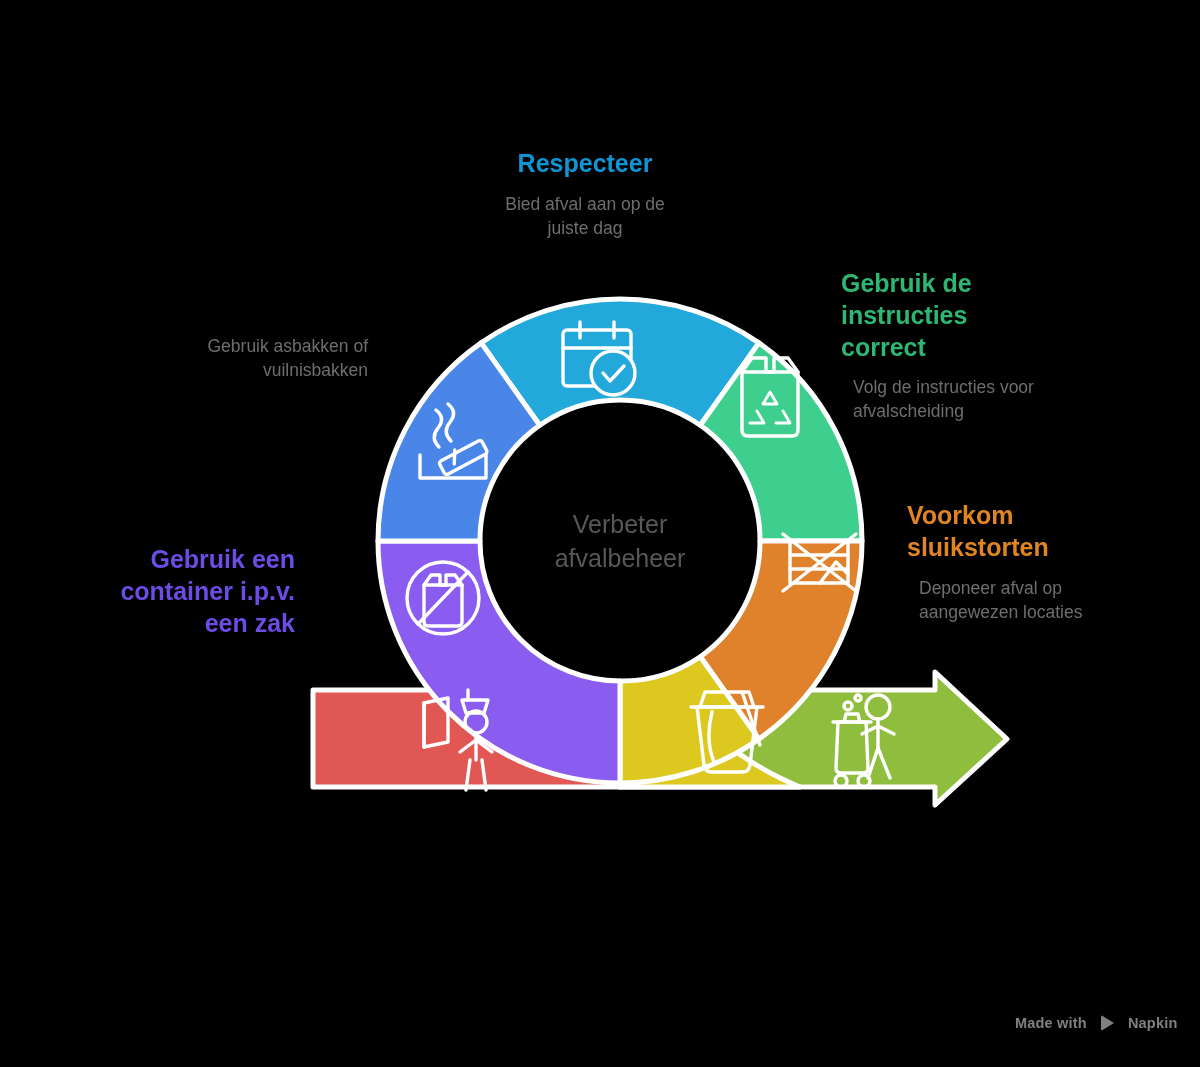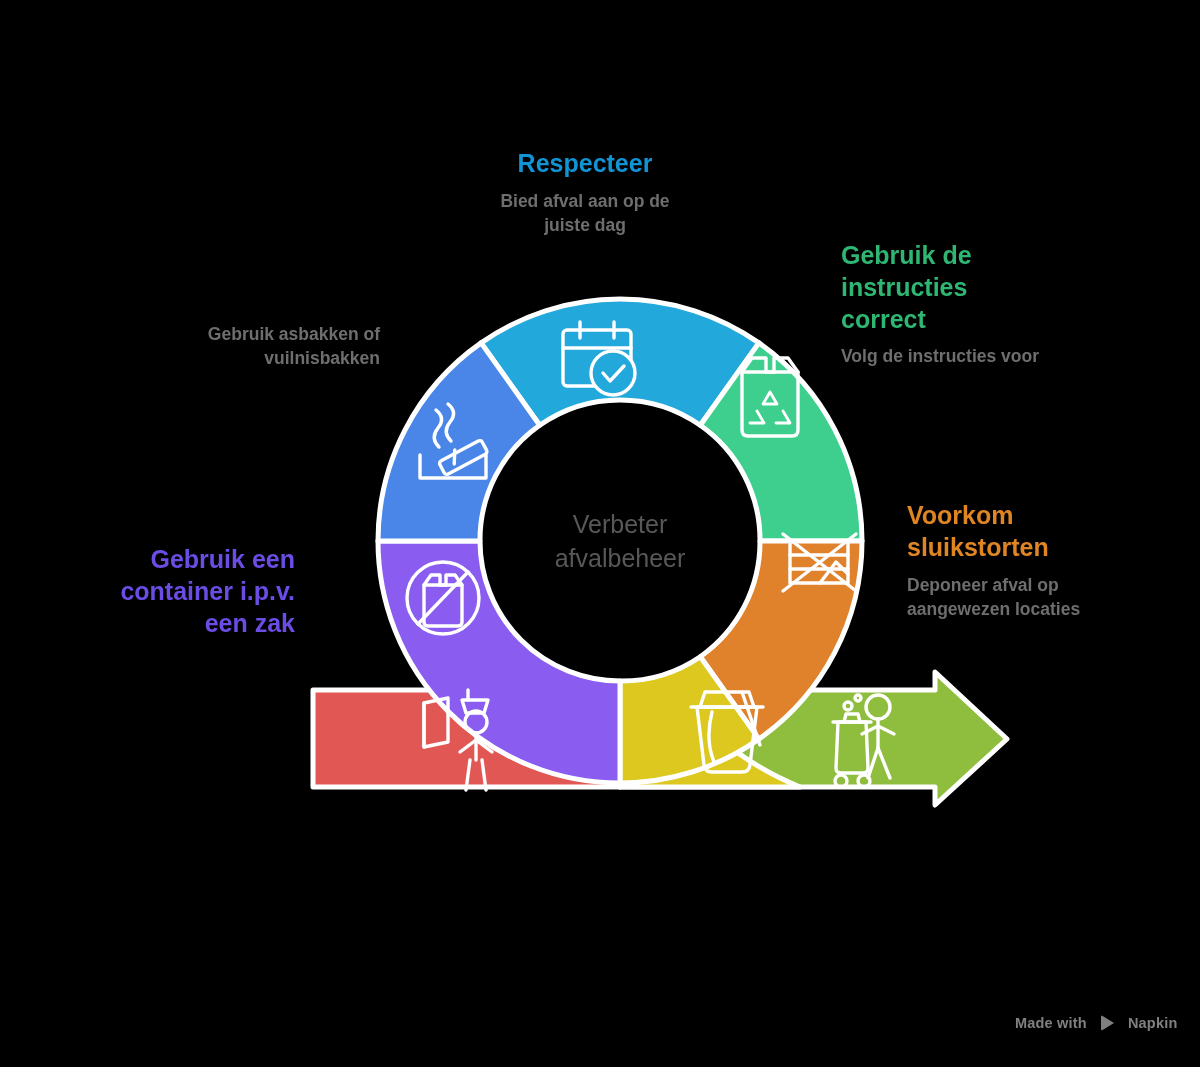--- a/index.html
+++ b/index.html
@@ -3,28 +3,28 @@
 <meta charset="utf-8">
 <style>
   html,body{margin:0;padding:0;background:#000;}
   body{width:1200px;height:1067px;position:relative;overflow:hidden;
        font-family:"Liberation Sans","DejaVu Sans",sans-serif;}
   .stage{position:absolute;left:0;top:0;width:1200px;height:1067px;}
   svg.diagram{position:absolute;left:0;top:0;width:1200px;height:1067px;}
 
   .lbl{position:absolute;}
   .lbl .title{font-weight:bold;font-size:25px;line-height:1.27;margin:16px 0 9px 0;}
-  .lbl .sub{font-size:17.5px;line-height:1.38;color:#6e6e6e;margin:0;font-weight:700;}
+  .lbl .sub{font-size:17.5px;line-height:1.38;color:#6e6e6e;margin:12px;font-weight:400;}
 
   .ta-right{text-align:right;}
   .ta-left{text-align:left;}
   .ta-center{text-align:center;}
 
   #label-respecteer{left:420px;top:132px;width:330px;}
-  #label-milieupunten{left:841px;top:224px;width:260px;}
+  #label-milieupunten{left:841px;top:252px;width:260px;}
   #label-voorkom{left:907px;top:484px;width:270px;}
   #label-peuken{left:140px;top:322px;width:240px;}
   #label-container{left:70px;top:528px;width:225px;}
 
   .center-text{position:absolute;left:490px;top:508px;width:260px;text-align:center;
      color:#585858;font-size:25px;line-height:1.35;font-weight:400;}
 
   .watermark{position:absolute;left:1015px;top:1015px;display:flex;align-items:center;
      gap:14px;color:#808080;font-size:14.5px;font-weight:bold;letter-spacing:.2px;}
   .wm-tri{width:0;height:0;border-left:13px solid #808080;
@@ -166,20 +166,21 @@
   </div>
 
   <div class="lbl ta-left" id="label-milieupunten">
     <div class="title" style="color:#2EB673">
       <div>Gebruik de</div>
       <div>instructies</div>
       <div>correct</div>
     </div>
     <div class="sub">
       <div>Volg de instructies voor</div>
+      <div>afvalscheiding</div>
     </div>
   </div>
 
   <div class="lbl ta-left" id="label-voorkom">
     <div class="title" style="color:#E08524">
       <div>Voorkom</div>
       <div>sluikstorten</div>
     </div>
     <div class="sub">
       <div>Deponeer afval op</div>

